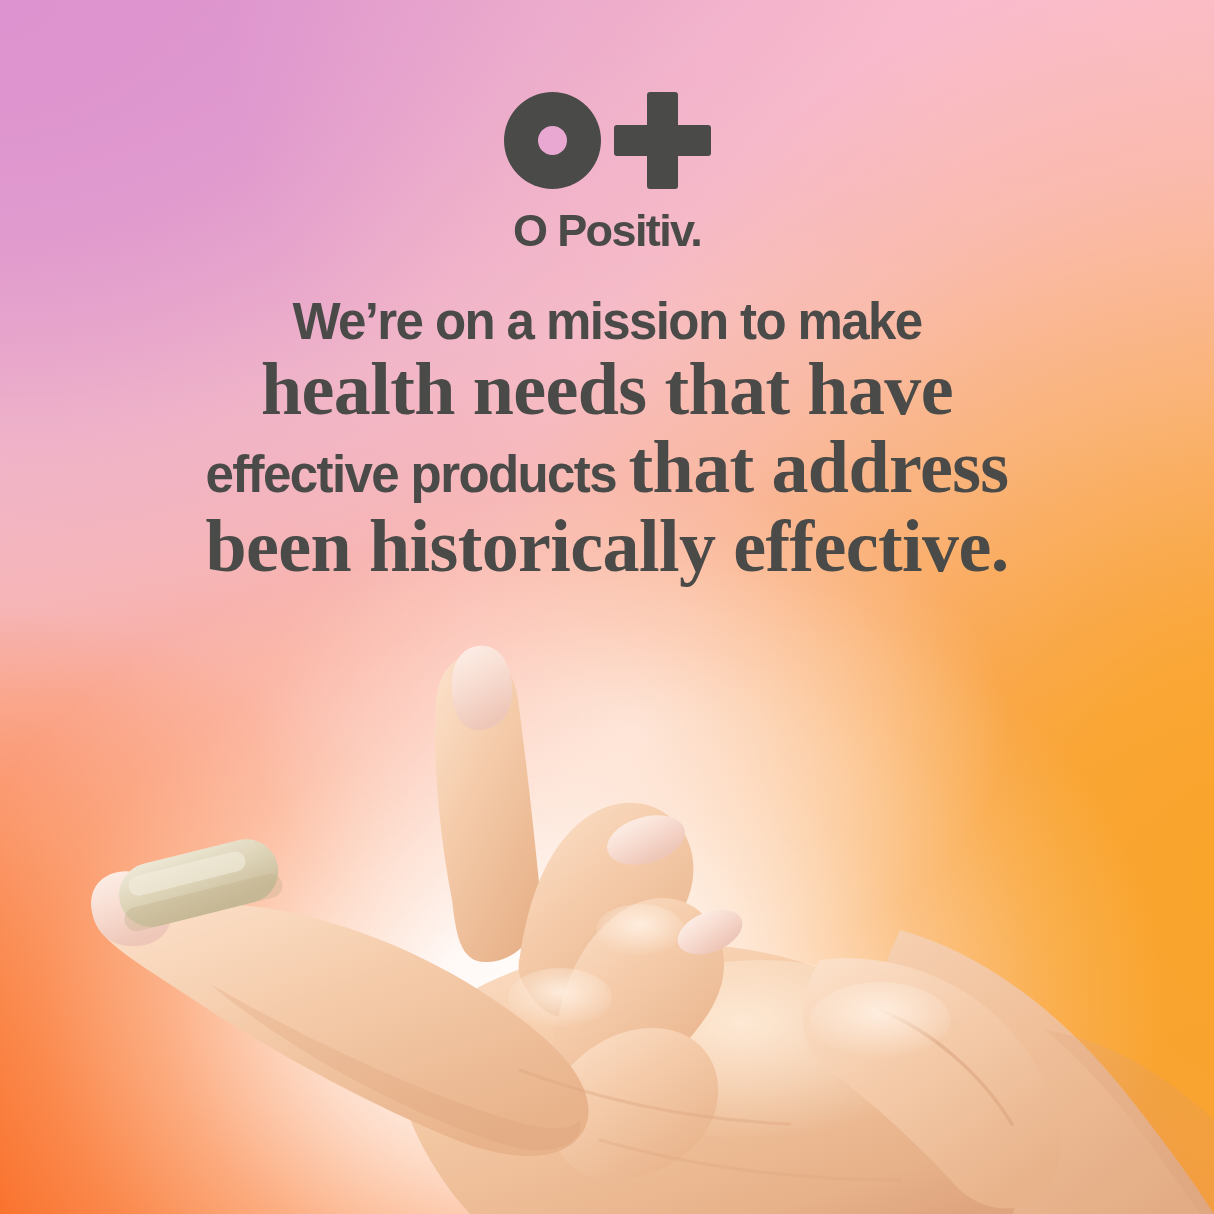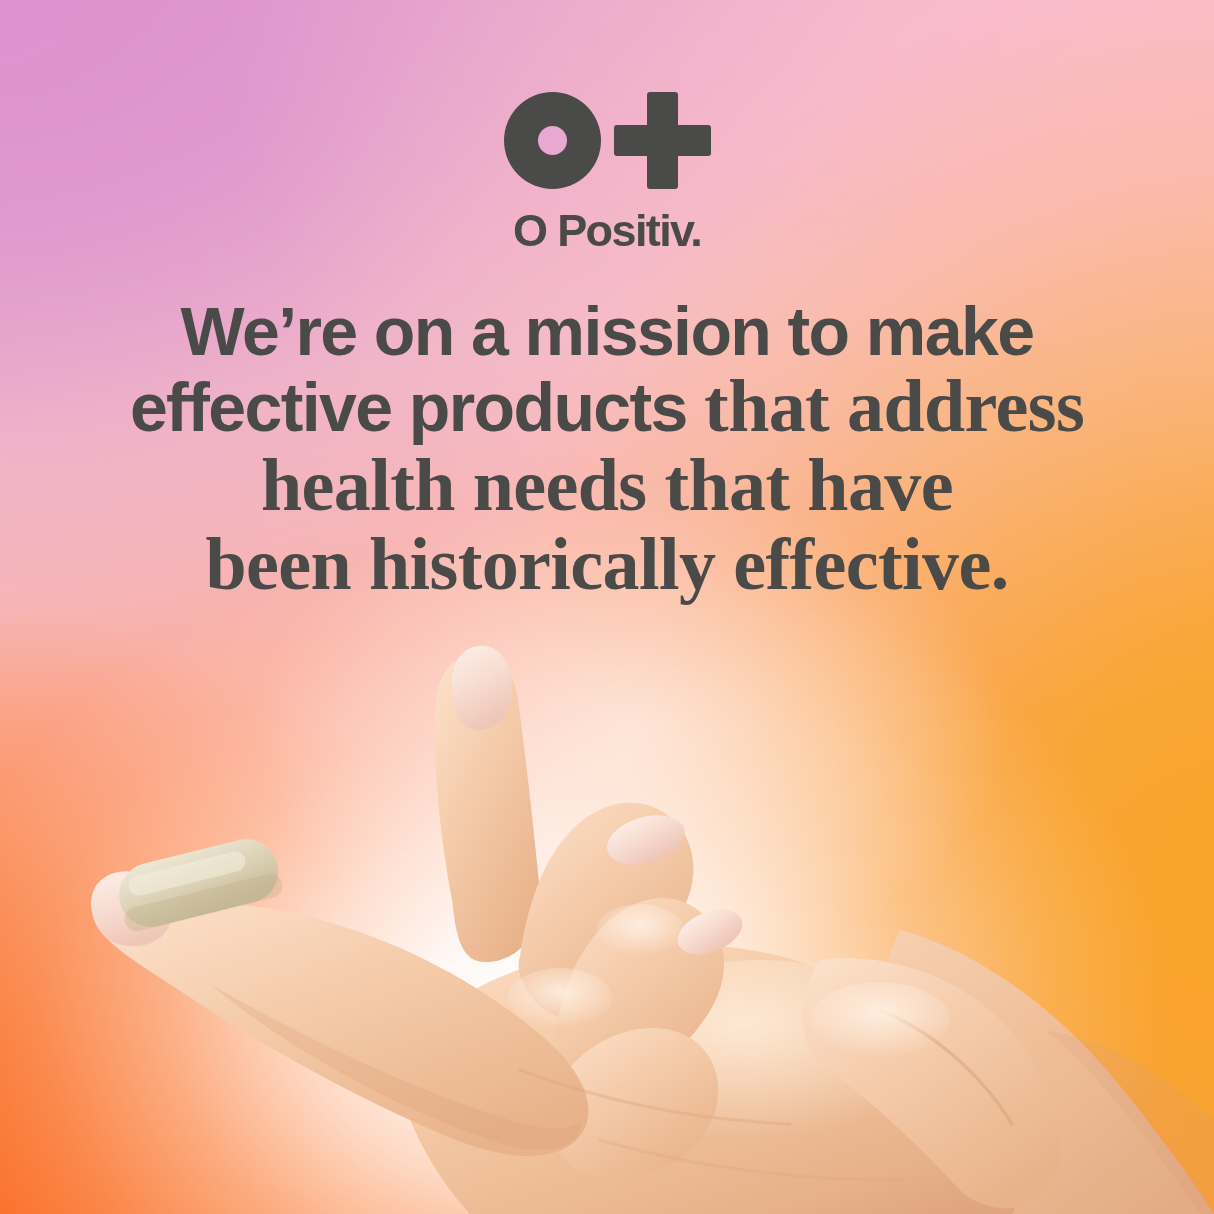--- a/index.html
+++ b/index.html
@@ -169,21 +169,21 @@
   }
   .hl-line {
     line-height: 1.035;
     white-space: nowrap;
   }
   .hl-line + .hl-line { margin-top: 2px; }
 
   .t-sans {
     font-family: "Liberation Sans", sans-serif;
     font-weight: 700;
-    font-size: 68px;
+    font-size: 51px;
     letter-spacing: -1.6px;
   }
   .t-serif {
     font-family: "Liberation Serif", serif;
     font-weight: 700;
     font-size: 74px;
     letter-spacing: -0.6px;
   }
 
   
@@ -215,24 +215,24 @@
       <span class="logo-cross"></span>
     </div>
     <div class="logo-wordmark">O Positiv.</div>
   </div>
 
   <div class="headline">
     <div class="hl-line">
       <span class="t-sans">We’re on a mission to make</span>
     </div>
     <div class="hl-line">
+      <span class="t-serif">health needs that have</span>
+    </div>
+    <div class="hl-line">
       <span class="t-sans">effective products </span><span class="t-serif">that address</span>
-    </div>
-    <div class="hl-line">
-      <span class="t-serif">health needs that have</span>
     </div>
     <div class="hl-line">
       <span class="t-serif">been historically effective.</span>
     </div>
   </div>
 
   <div class="hand-scene">
     <svg viewBox="0 0 1214 614" preserveAspectRatio="none">
       <defs>
         <linearGradient id="skinMain" x1="0.15" y1="0" x2="0.9" y2="1">

